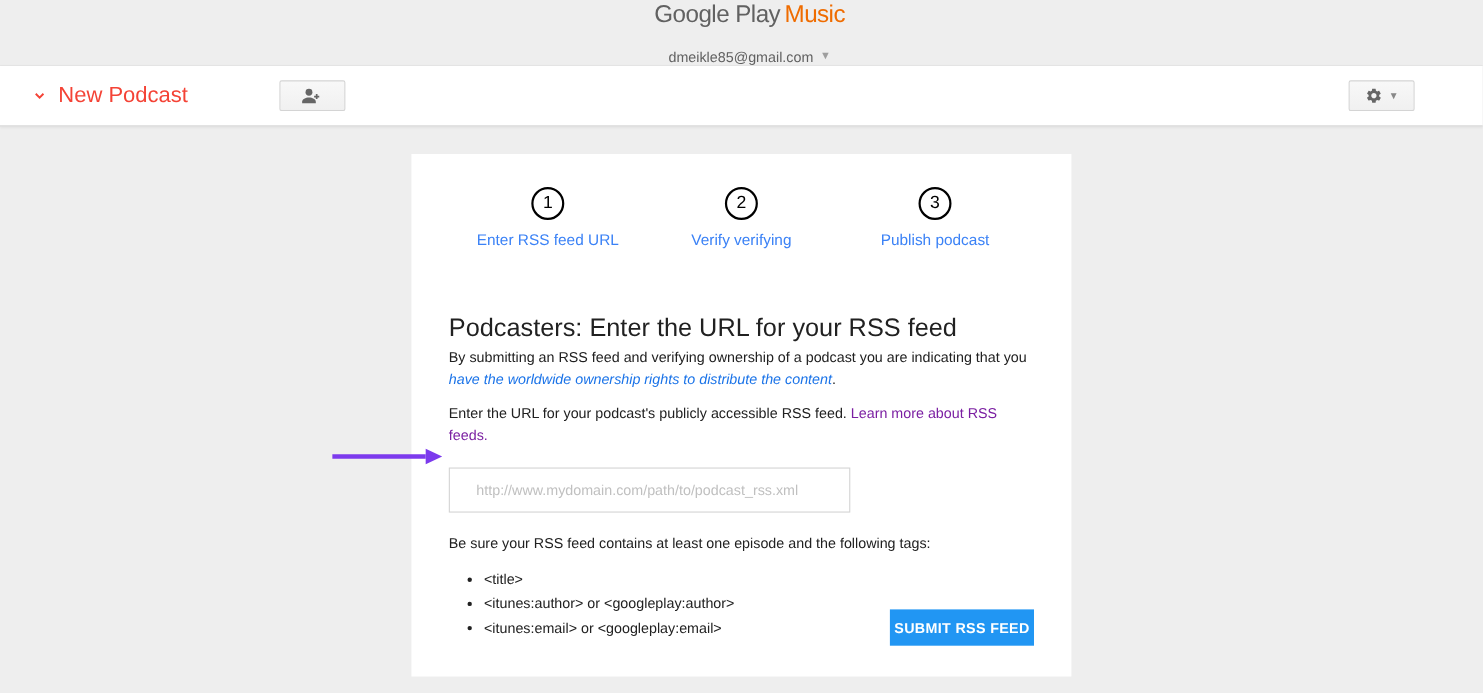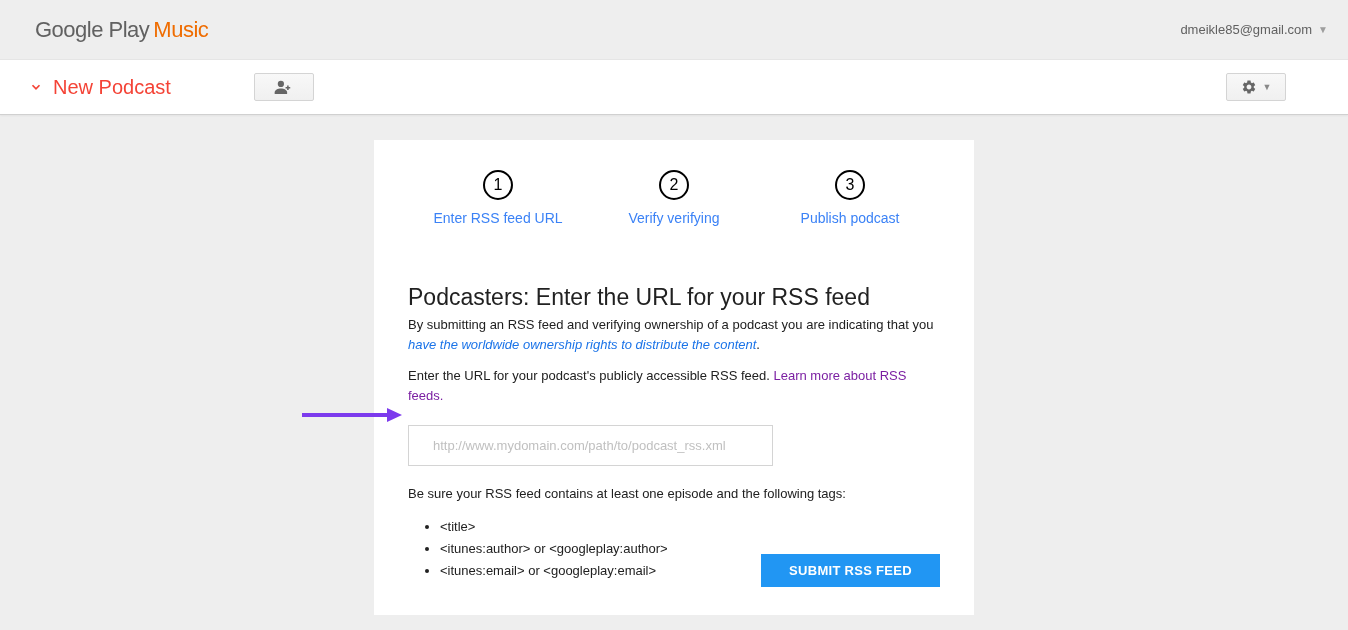--- a/index.html
+++ b/index.html
@@ -15,20 +15,21 @@
       overflow: hidden;
     }
     .top-bar {
       height: 60px;
       background: #eeeeee;
       display: flex;
       align-items: center;
       justify-content: space-between;
       padding: 0 20px 0 35px;
       border-bottom: 1px solid #e5e5e5;
+      flex-direction: column;
     }
     .logo {
       display: flex;
       align-items: center;
       gap: 0;
     }
     .logo-text {
       font-size: 22px;
       font-weight: 400;
       color: #616161;
@@ -195,21 +196,21 @@
     }
     .submit-btn {
       position: absolute;
       right: 34px;
       bottom: 28px;
       background: #2196f3;
       color: #ffffff;
       font-size: 13px;
       font-weight: bold;
       border: none;
-      padding: 9px 28px;
+      padding: 9px 4px;
       cursor: pointer;
       letter-spacing: 0.3px;
     }
     .arrow {
       position: absolute;
       left: 302px;
       top: 290px;
       z-index: 10;
     }
   </style>

